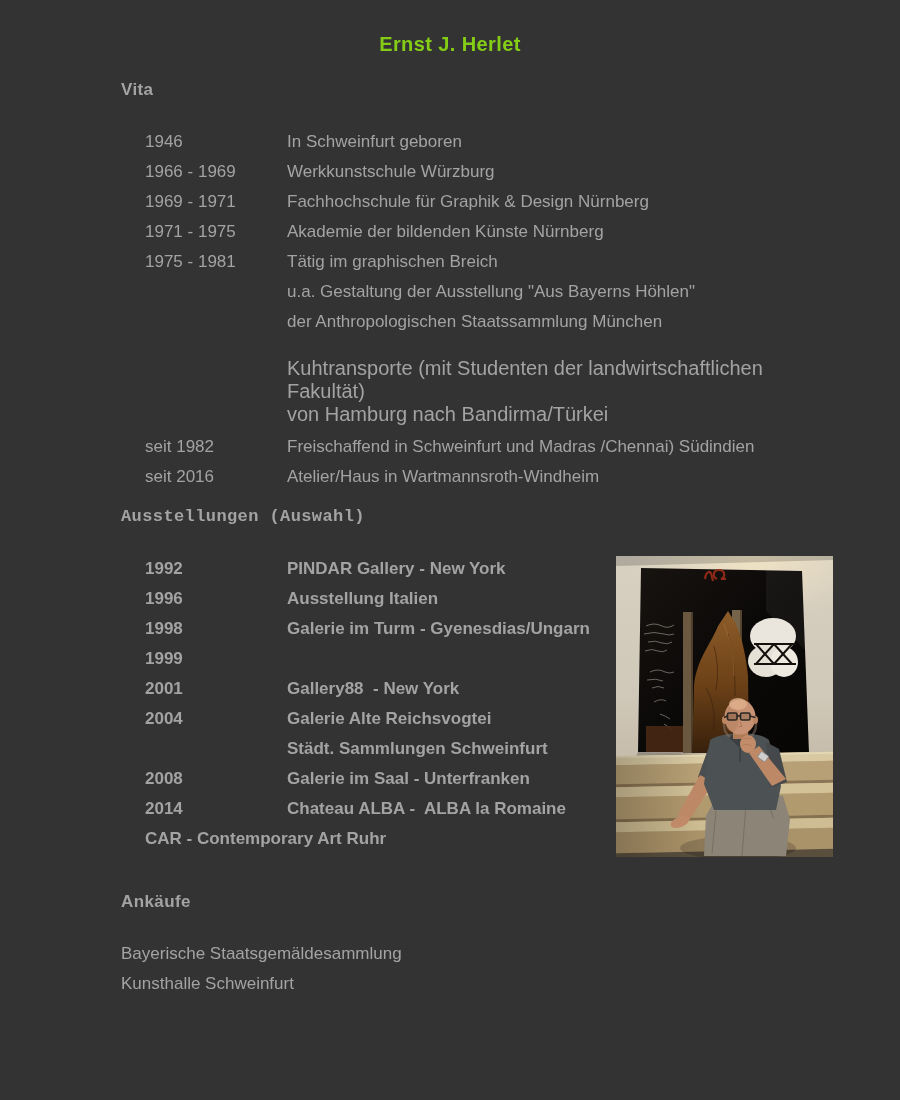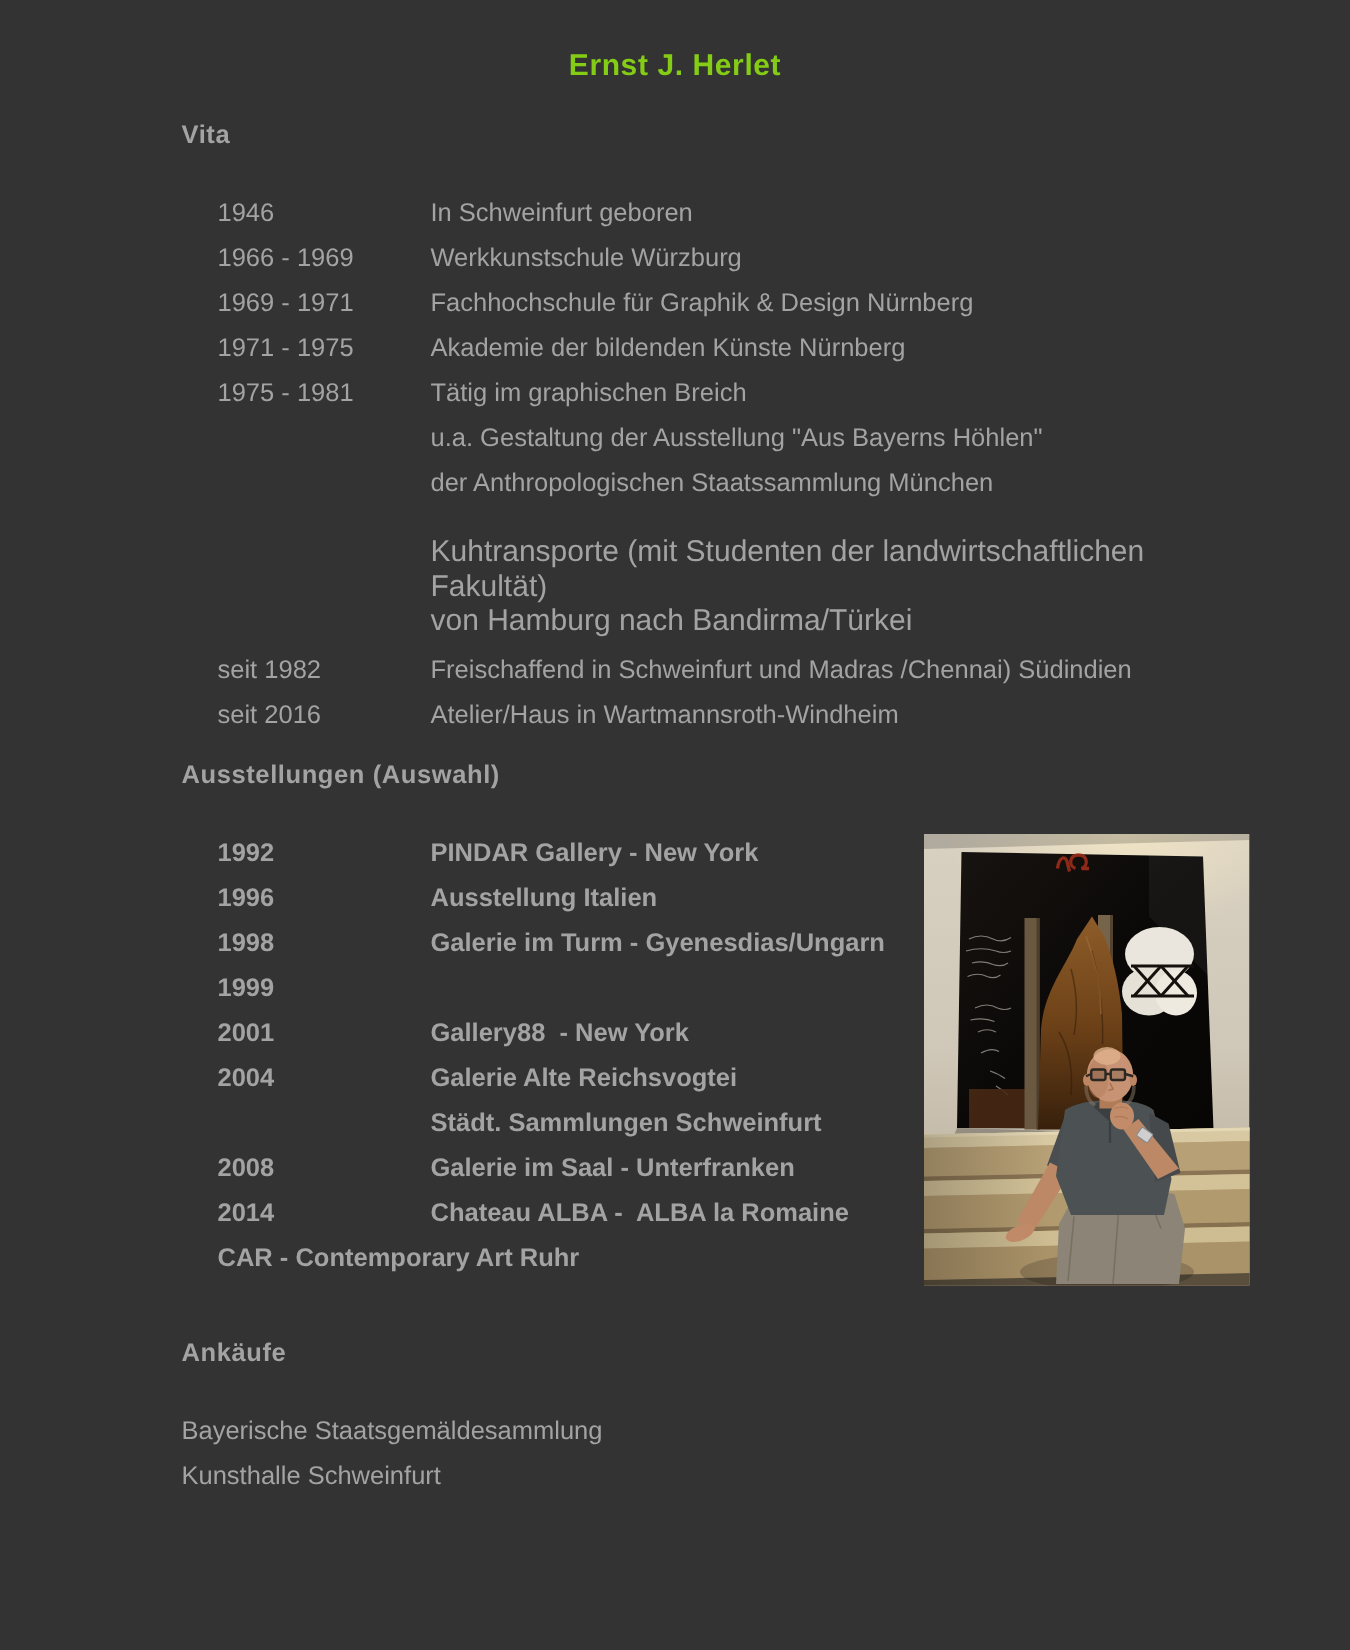--- a/index.html
+++ b/index.html
@@ -11,21 +11,21 @@
   }
   .abs{position:absolute;}
   #page-title{
     left:0;top:33px;width:900px;text-align:center;
     font-size:20px;font-weight:bold;color:#84cc16;letter-spacing:0.4px;
   }
   .section-heading{
     font-size:17px;font-weight:bold;color:#a3a3a3;letter-spacing:0.4px;line-height:18px;
   }
   #vita-heading{left:121px;top:81px;}
-  #exh-heading{left:121px;top:508px;}
+  #exh-heading{left:121px;top:508px;font-family:Liberation Mono, monospace;}
   #ank-heading{left:121px;top:893px;}
   .rows{left:105px;width:700px;margin-left:40px;}
   #vita-rows{top:127px;}
   #exh-rows{top:554px;font-weight:bold;}
   .row{display:flex;line-height:30px;font-size:17px;}
   .row .date{width:142px;flex:none;white-space:pre-wrap;}
   .row .desc{white-space:pre-wrap;}
   .spacer-a{height:20px;}
   .spacer-b{height:6px;}
   .para-row{display:flex;font-size:20px;}

